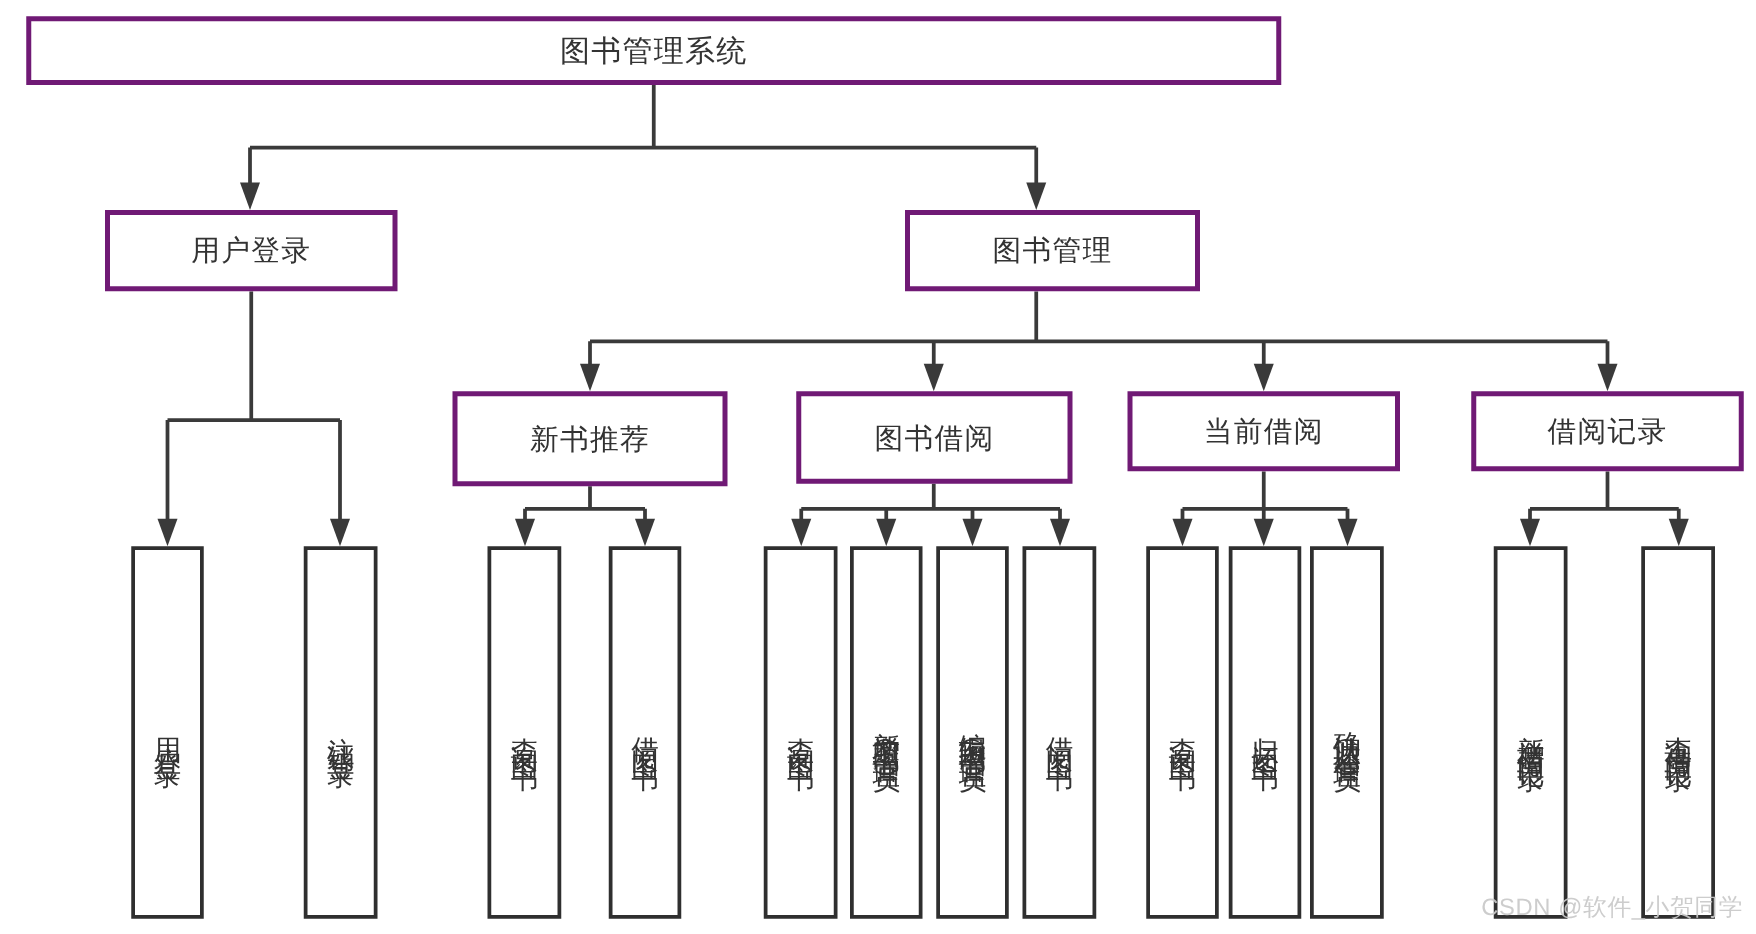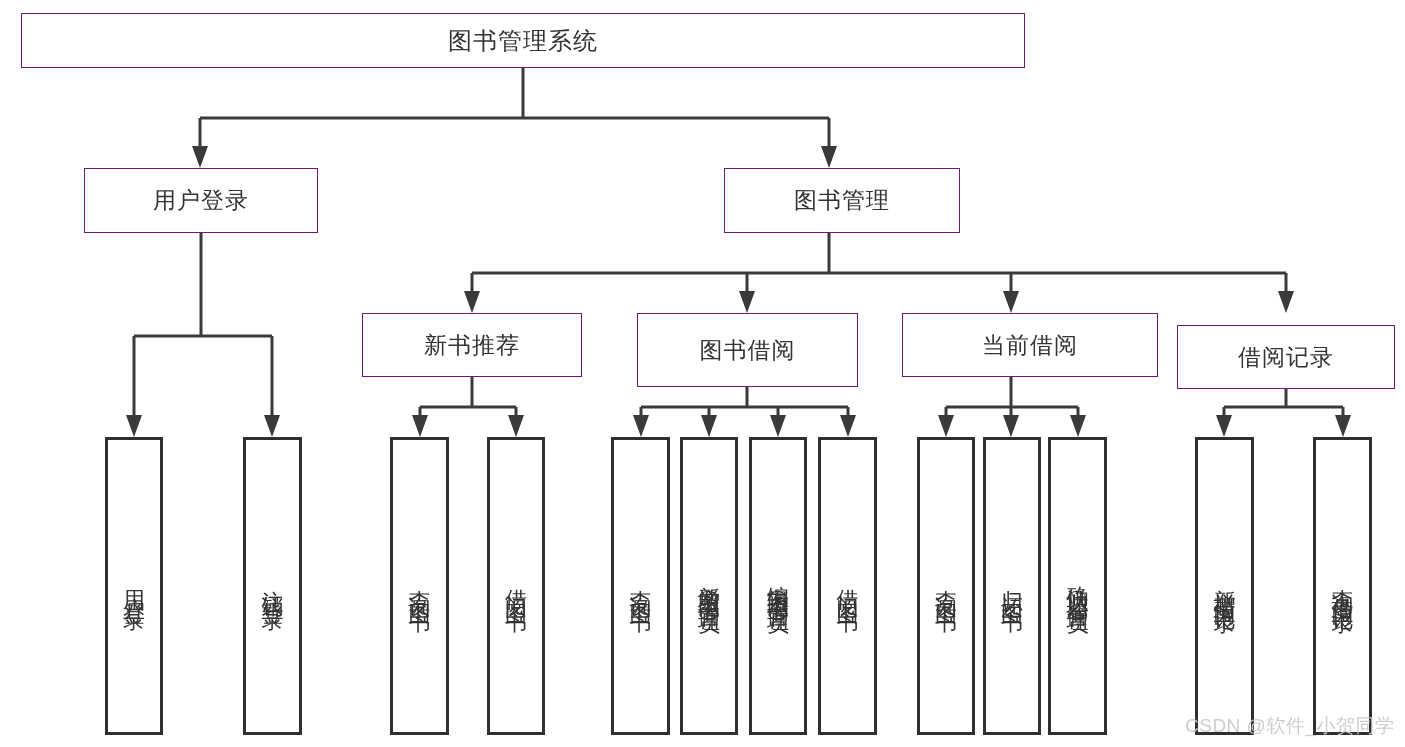--- a/index.html
+++ b/index.html
@@ -19,21 +19,21 @@
   }
   .connectors {
     position: absolute;
     left: 0;
     top: 0;
     pointer-events: none;
   }
   .box {
     position: absolute;
     box-sizing: border-box;
-    border: 1px solid #701a75;
+    border: 4px solid #701a75;
     background: #ffffff;
     display: flex;
     align-items: center;
     justify-content: center;
     color: #333333;
     font-size: 23px;
     letter-spacing: 1px;
     z-index: 2;
     white-space: nowrap;
   }
@@ -121,24 +121,24 @@
       <polygon points="1216,415 1232,415 1224,437" fill="#3a3a3a" stroke="none"></polygon>
       <polygon points="1335,415 1351,415 1343,437" fill="#3a3a3a" stroke="none"></polygon>
     </g>
   </svg>
 
   <div class="box root" style="left:21px; top:13px; width:1004px; height:55px;">图书管理系统</div>
 
   <div class="box" style="left:84px; top:168px; width:234px; height:65px;">用户登录</div>
   <div class="box" style="left:724px; top:168px; width:236px; height:65px;">图书管理</div>
 
-  <div class="box" style="left:362px; top:313px; width:220px; height:64px;">新书推荐</div>
+  <div class="box" style="left:362px; top:313px; width:220px; height:76px;">新书推荐</div>
   <div class="box" style="left:637px; top:313px; width:221px; height:74px;">图书借阅</div>
-  <div class="box" style="left:902px; top:313px; width:256px; height:64px;">当前借阅</div>
-  <div class="box" style="left:1177px; top:313px; width:218px; height:64px;margin-top:12px;">借阅记录</div>
+  <div class="box" style="left:902px; top:313px; width:218px; height:64px;">当前借阅</div>
+  <div class="box" style="left:1177px; top:313px; width:218px; height:64px;">借阅记录</div>
 
   <div class="leaf" style="left:105px; top:437px; width:58px; height:298px;">用户登录</div>
   <div class="leaf" style="left:243px; top:437px; width:59px; height:298px;">注销登录</div>
 
   <div class="leaf" style="left:390px; top:437px; width:59px; height:298px;">查询图书</div>
   <div class="leaf" style="left:487px; top:437px; width:58px; height:298px;">借阅图书</div>
 
   <div class="leaf" style="left:611px; top:437px; width:59px; height:298px;">查询图书</div>
   <div class="leaf" style="left:680px; top:437px; width:58px; height:298px; letter-spacing:4px;">新增图书（管理员）</div>
   <div class="leaf" style="left:749px; top:437px; width:58px; height:298px; letter-spacing:4px;">编辑图书（管理员）</div>

